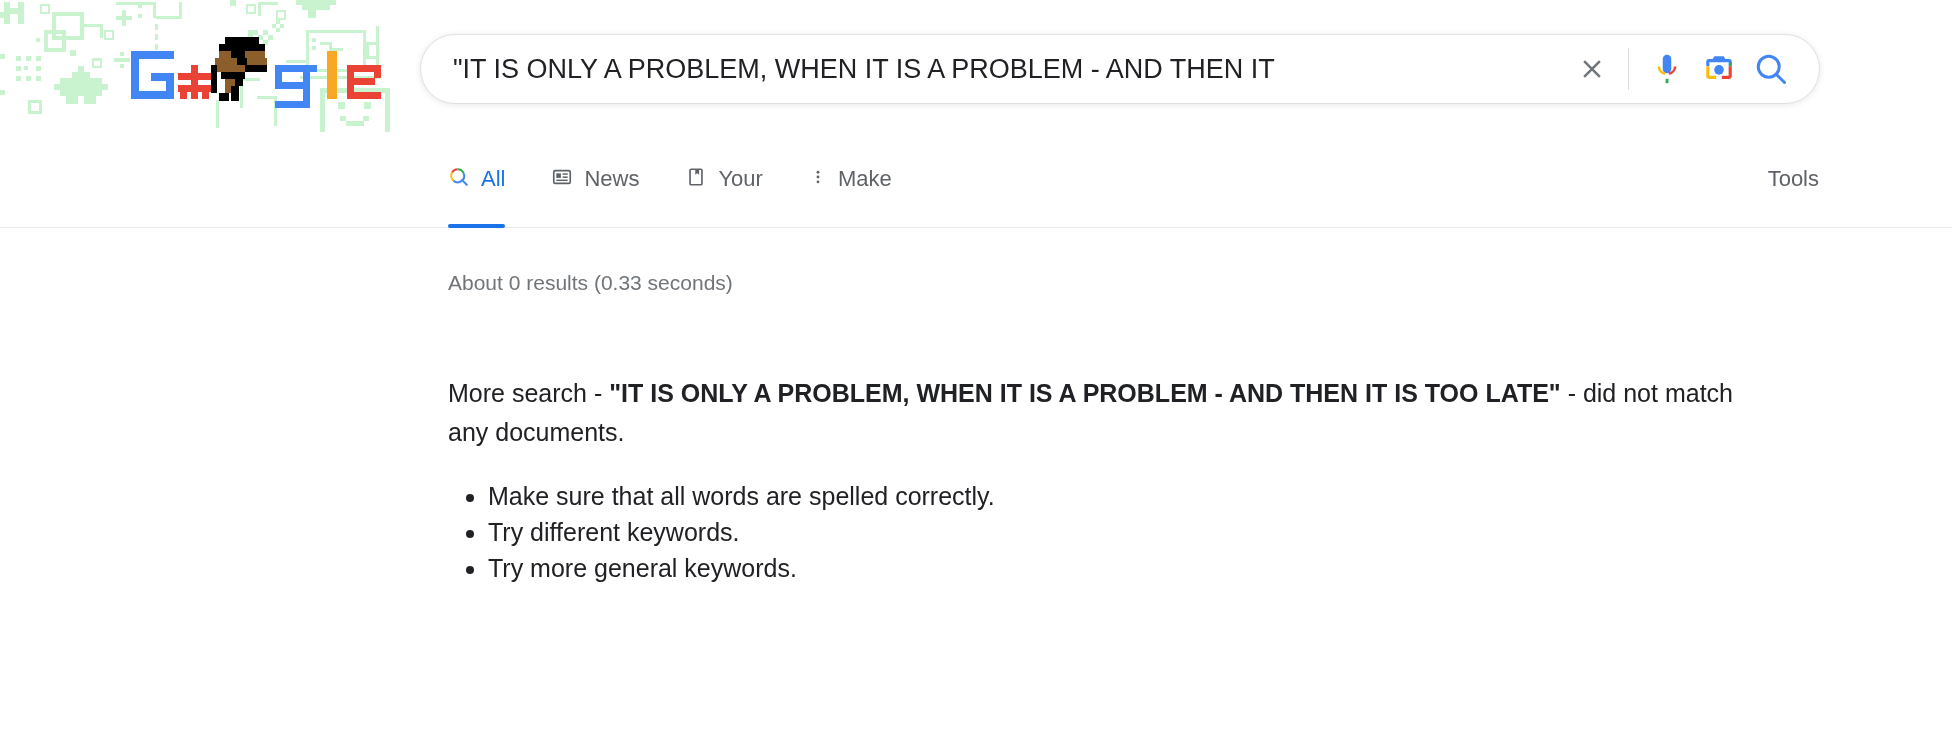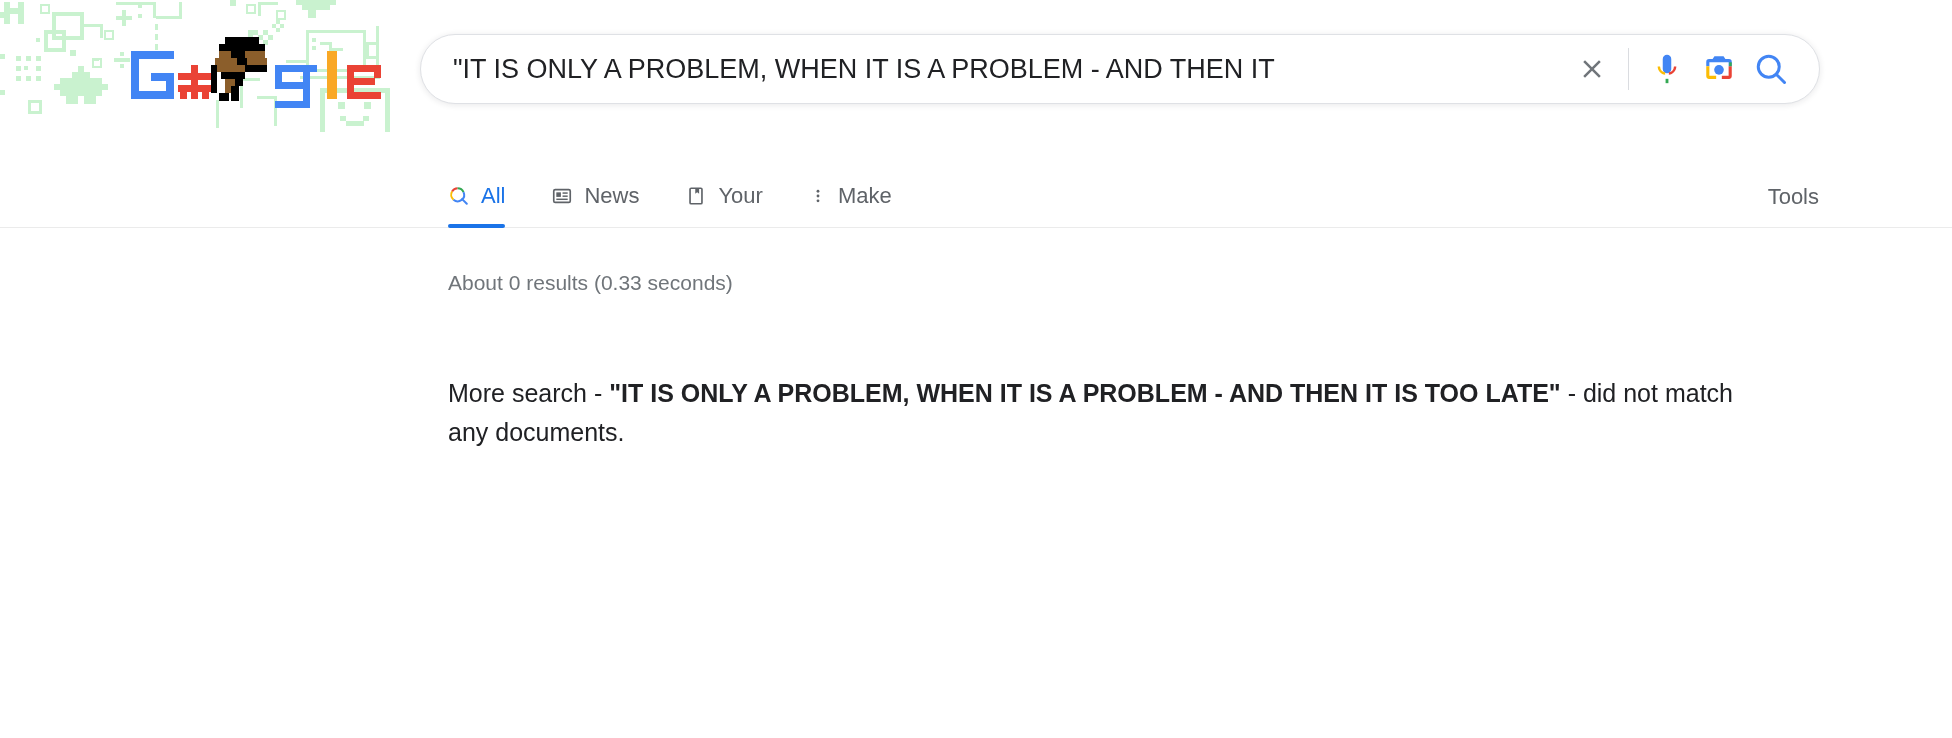--- a/index.html
+++ b/index.html
@@ -108,21 +108,21 @@
   }
   .tabs {
     position: absolute;
     left: 448px; top: 0;
     display: flex;
     align-items: center;
     height: 61px;
   }
   .tab {
     display: flex;
-    align-items: center;
+    align-items: flex-start;
     gap: 11px;
     height: 61px;
     margin-right: 46px;
     cursor: pointer;
     position: relative;
     color: #5f6368;
     font-size: 22px;
     padding-bottom: 2px;
   }
   .tab.active { color: #1a73e8; }
@@ -132,21 +132,21 @@
     left: 0; right: 0; bottom: -1px;
     height: 4px;
     background: #1a73e8;
     border-radius: 2px;
   }
   .tab .tab-ico { display: flex; align-items: center; }
   .tools-btn {
     position: absolute;
     right: 133px; top: 0;
     height: 61px;
-    display: flex; align-items: center;
+    display: flex; 
     color: #5f6368;
     font-size: 22px;
     cursor: pointer;
   }
 
   
   .main { position: relative; width: 1952px; }
   .result-stats {
     position: absolute;
     left: 448px; top: 17px;
@@ -454,14 +454,19 @@
   </div>
 </div>
 
 <div class="main">
   <div class="result-stats">About 0 results (0.33 seconds)</div>
 
   <div class="nores">
     <p class="nores-line"><span>More search - </span><b>"IT IS ONLY A PROBLEM, WHEN IT IS A PROBLEM - AND THEN IT IS TOO LATE"</b><span> - did not match any documents.</span></p>
 
 
+    <ul class="sugg-list">
+      <li>Make sure that all words are spelled correctly.</li>
+      <li>Try different keywords.</li>
+      <li>Try more general keywords.</li>
+    </ul>
   </div>
 </div>
 
 </body></html>

